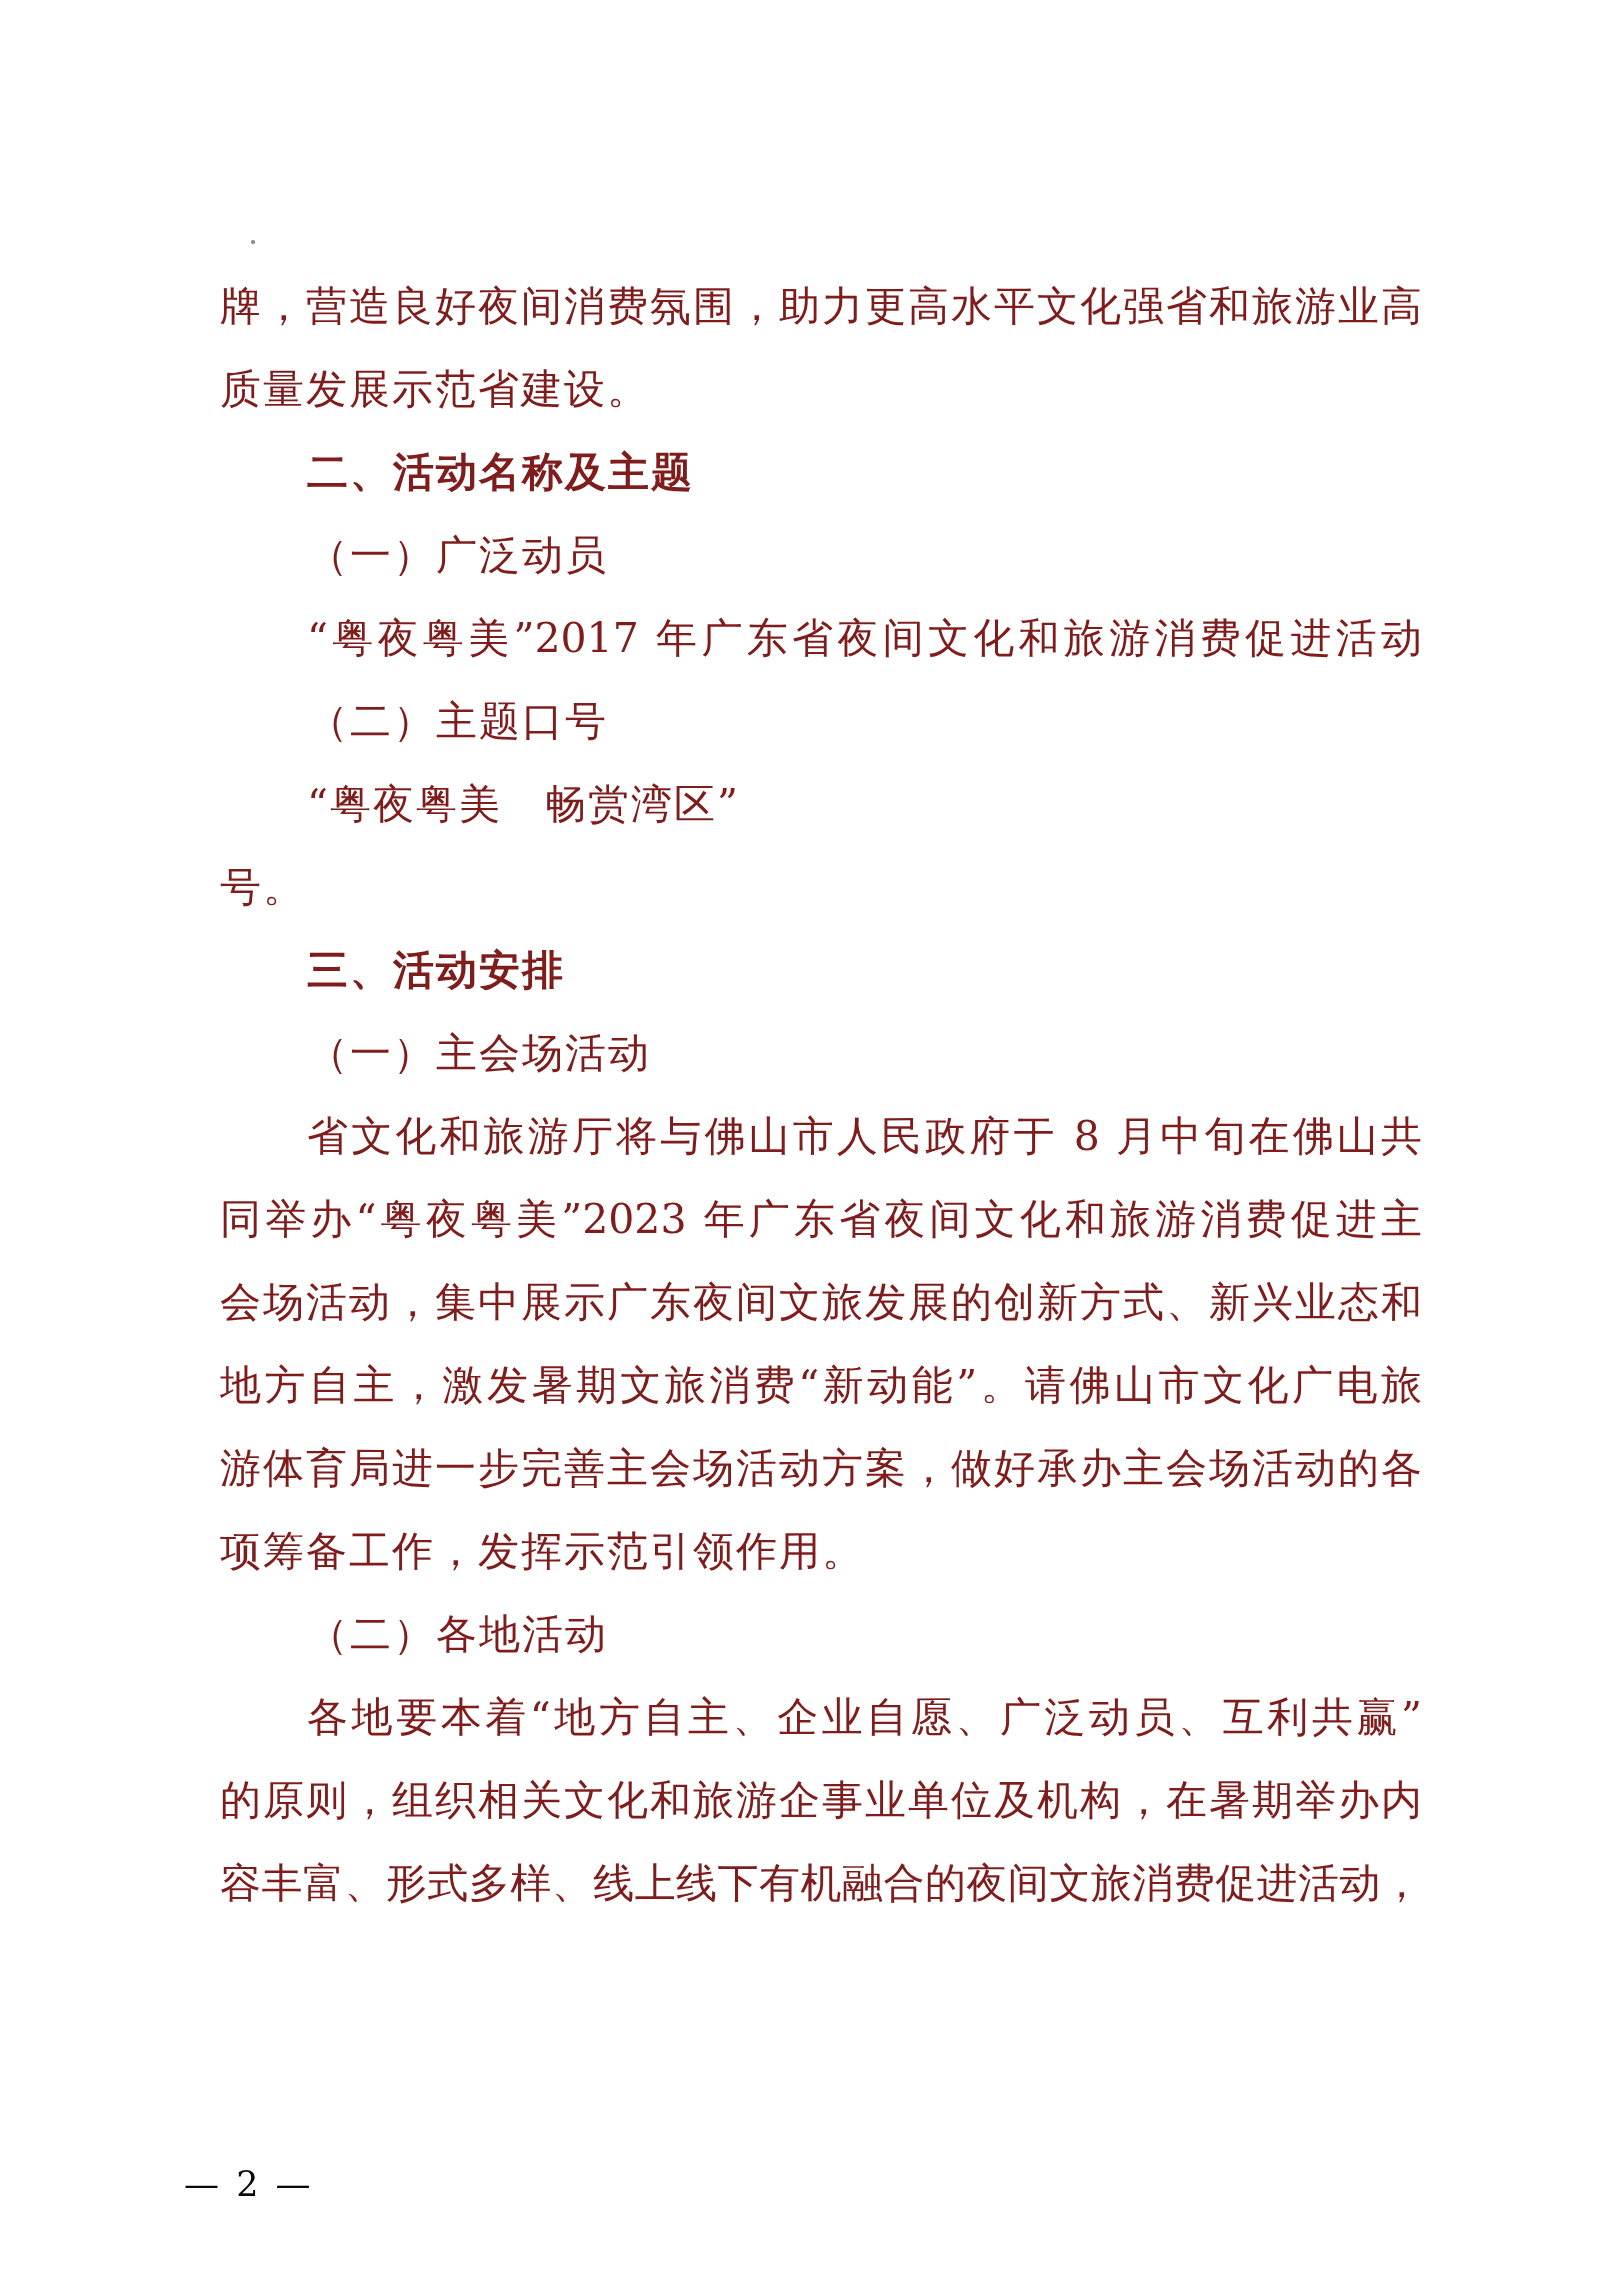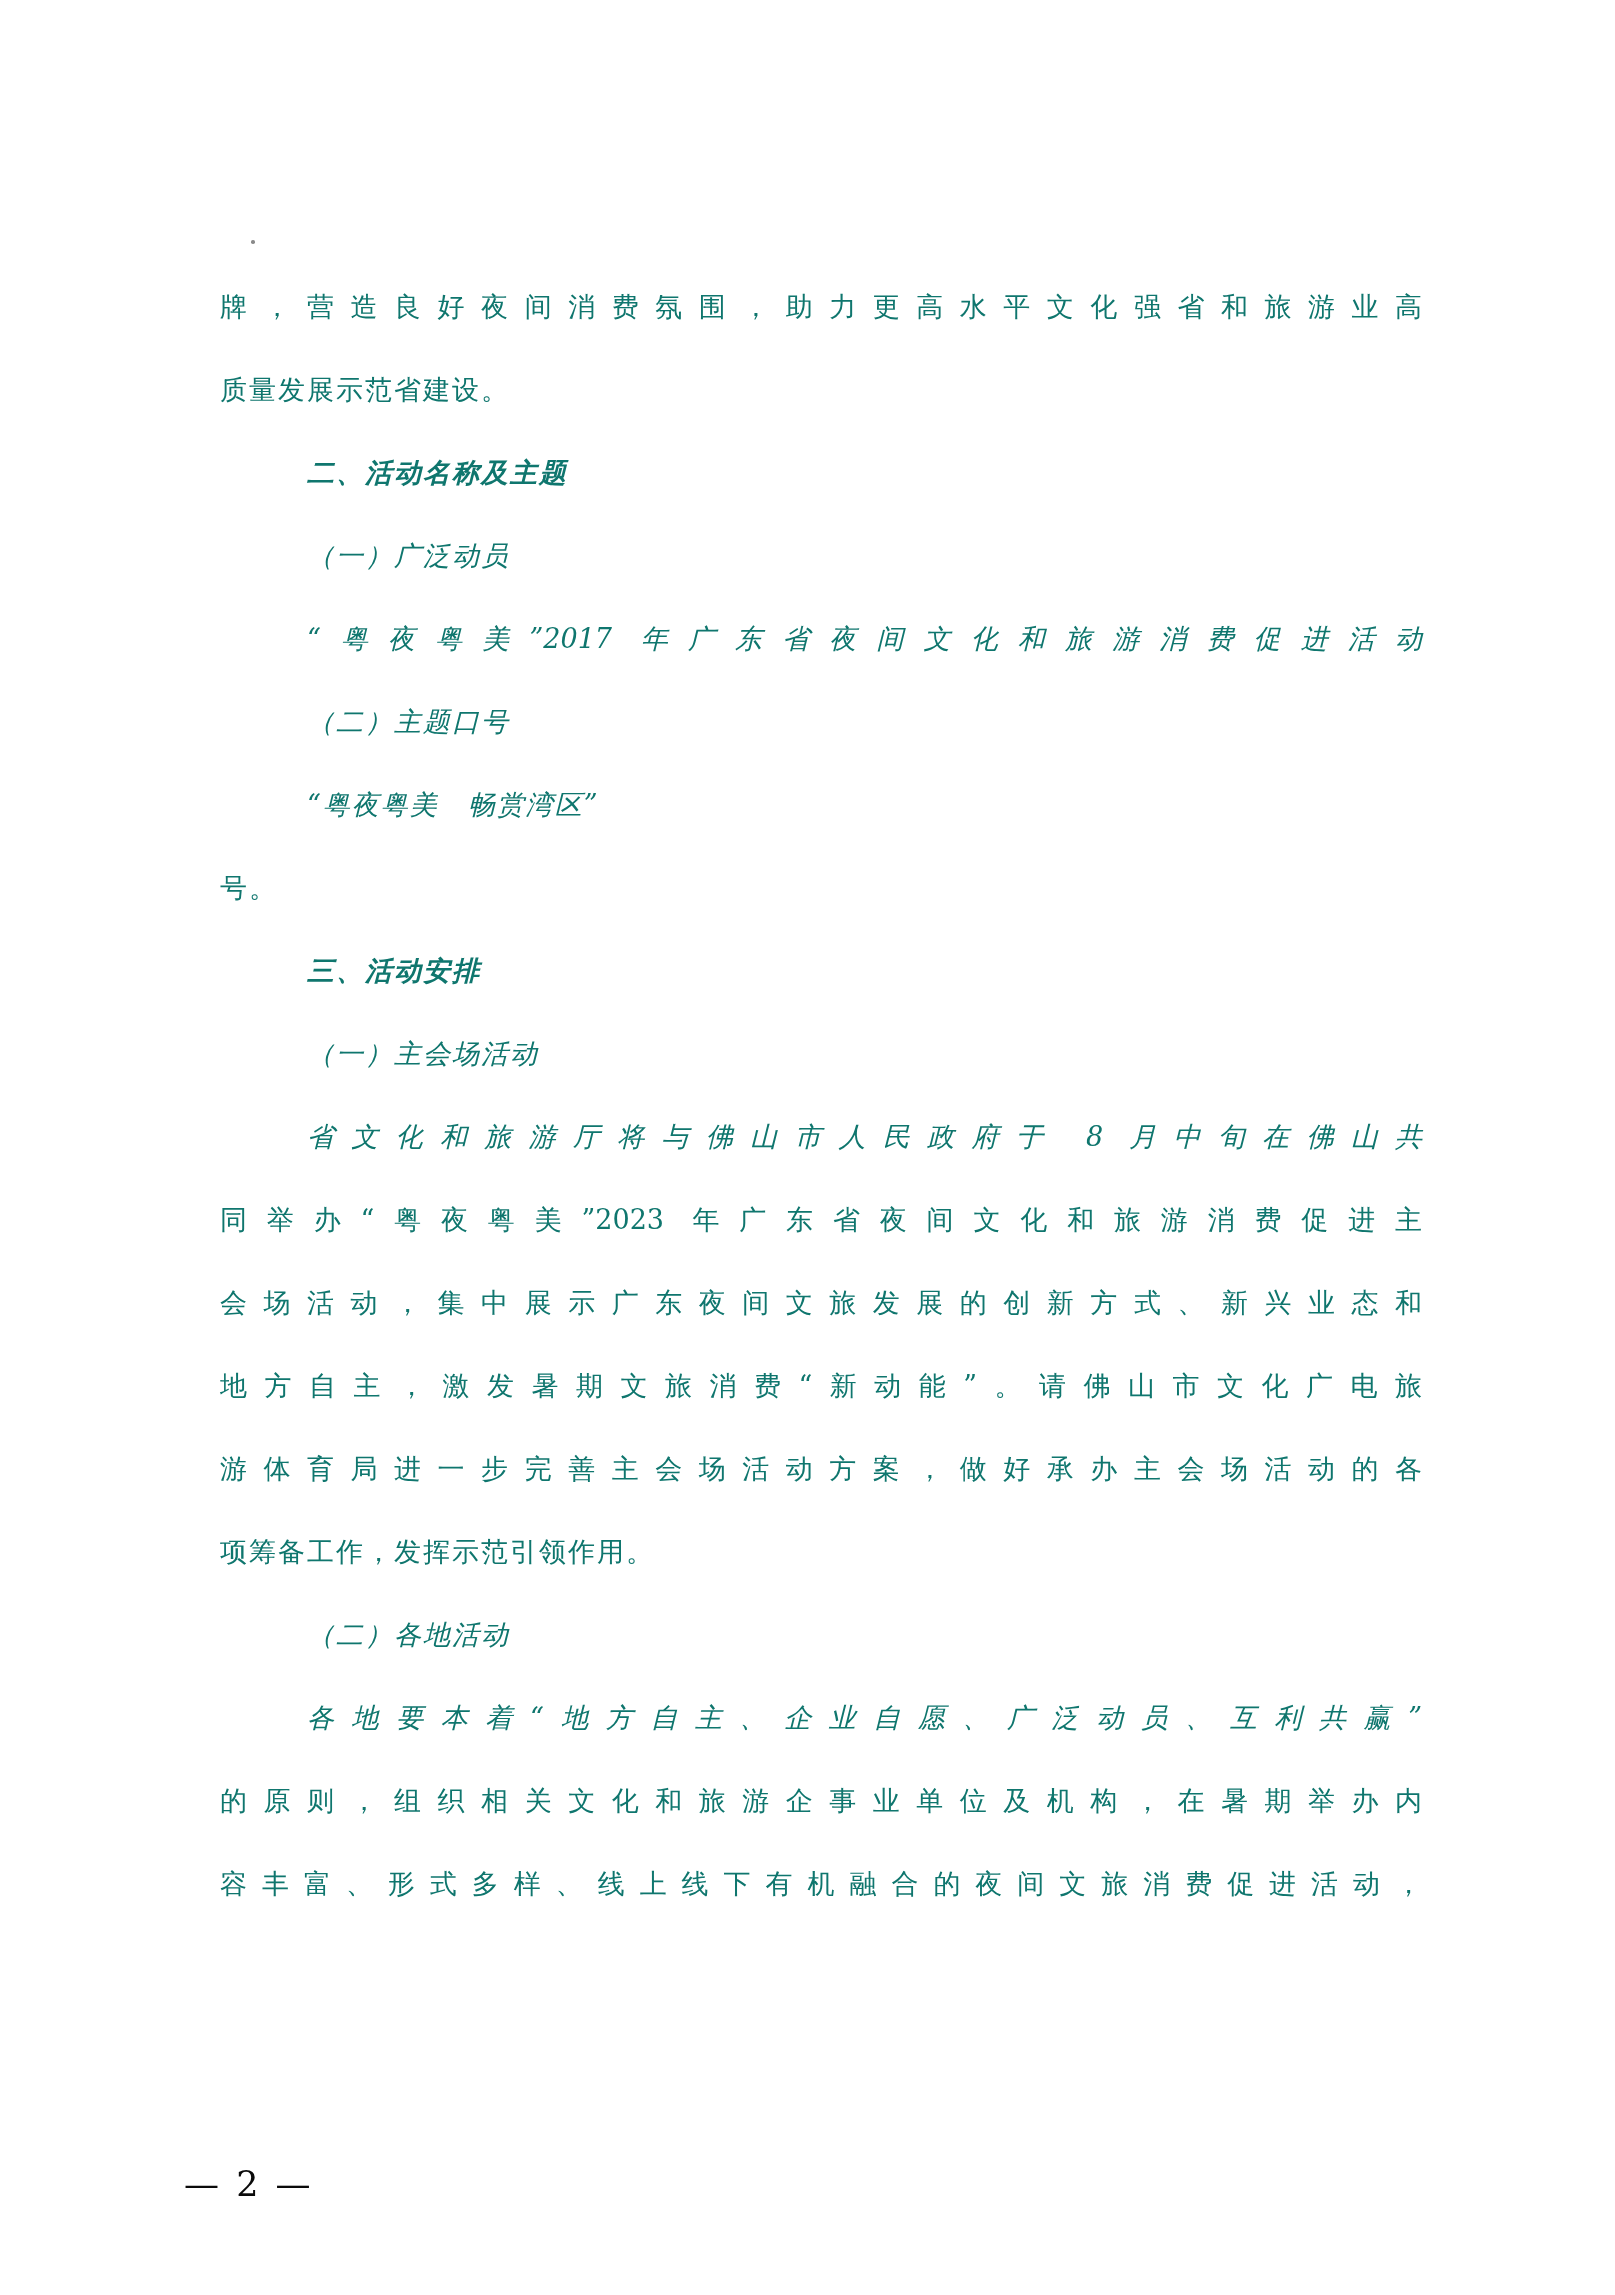--- a/index.html
+++ b/index.html
@@ -16,44 +16,43 @@
     font-family: "DejaVu Serif", "Liberation Serif", serif;
     color: #000000;
   }
   .doc {
     position: absolute;
     left: 220px;
     top: 265px;
     width: 1202px;
   }
   .line {
-    font-size: 27px;
+    font-size: 41px;
     line-height: 83px;
     height: 83px;
     white-space: nowrap;
-    color: #0f766e;
+    color: #7f1d1d;
   }
   .line.body, .line.subheading {
     font-family: "DejaVu Serif", "Liberation Serif", serif;
     font-weight: 400;
   }
   .line.heading {
     font-family: "DejaVu Sans", "Liberation Sans", sans-serif;
     font-weight: 700;
   }
   .line:not(.fill) {
     letter-spacing: 2px;
   }
   .line.fill {
     text-align: justify;
     text-align-last: justify;
   }
   .line.indent {
     text-indent: 87px;
-    font-style: italic;
   }
   .footer {
     position: absolute;
     left: 184px;
     top: 2162px;
     font-size: 35px;
     line-height: 45px;
     letter-spacing: 3px;
     font-family: "DejaVu Serif", "Liberation Serif", serif;
     color: #0a0a0a;

